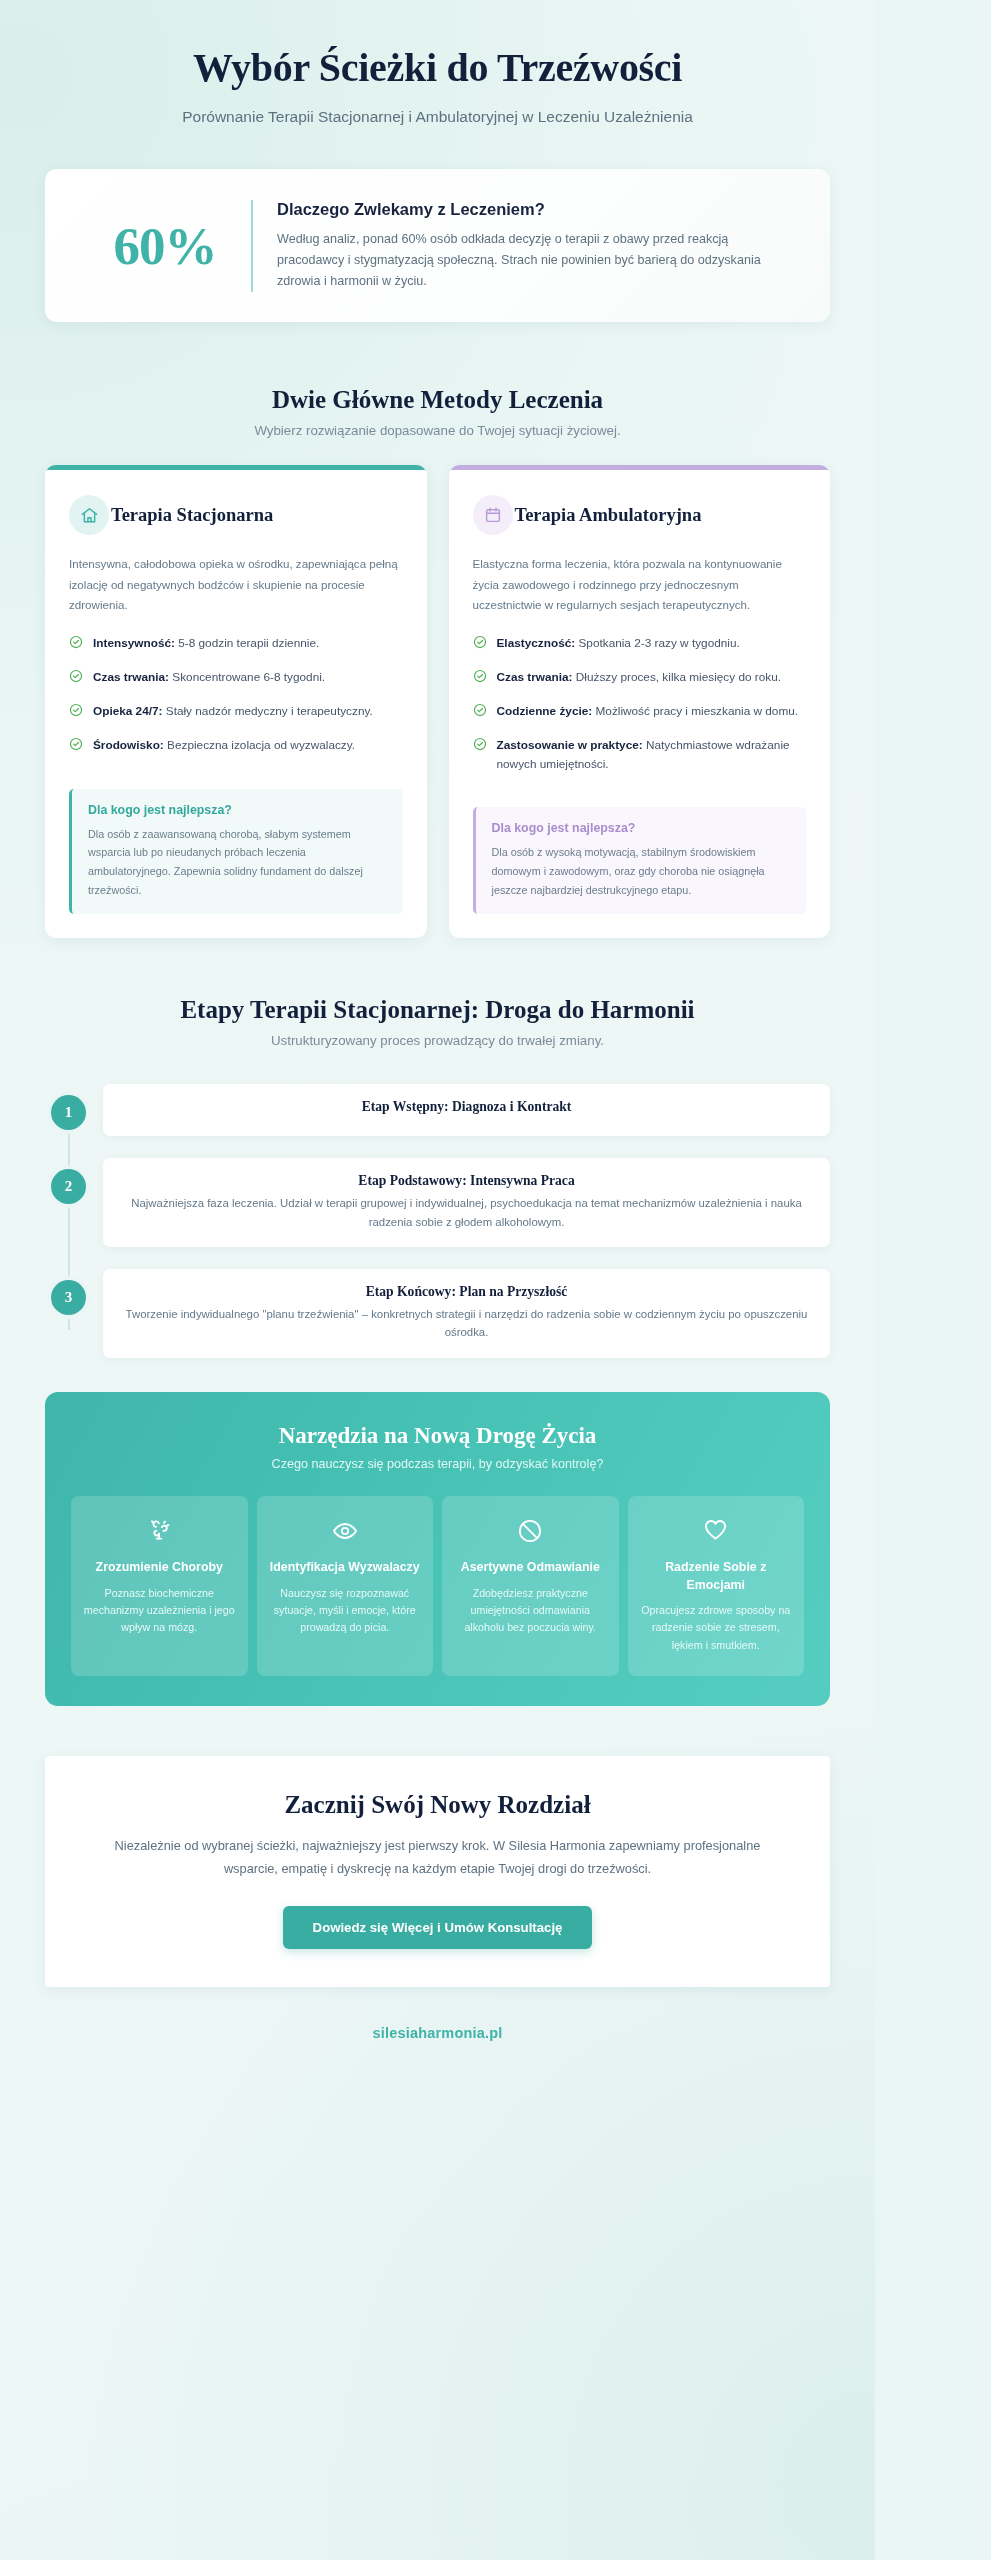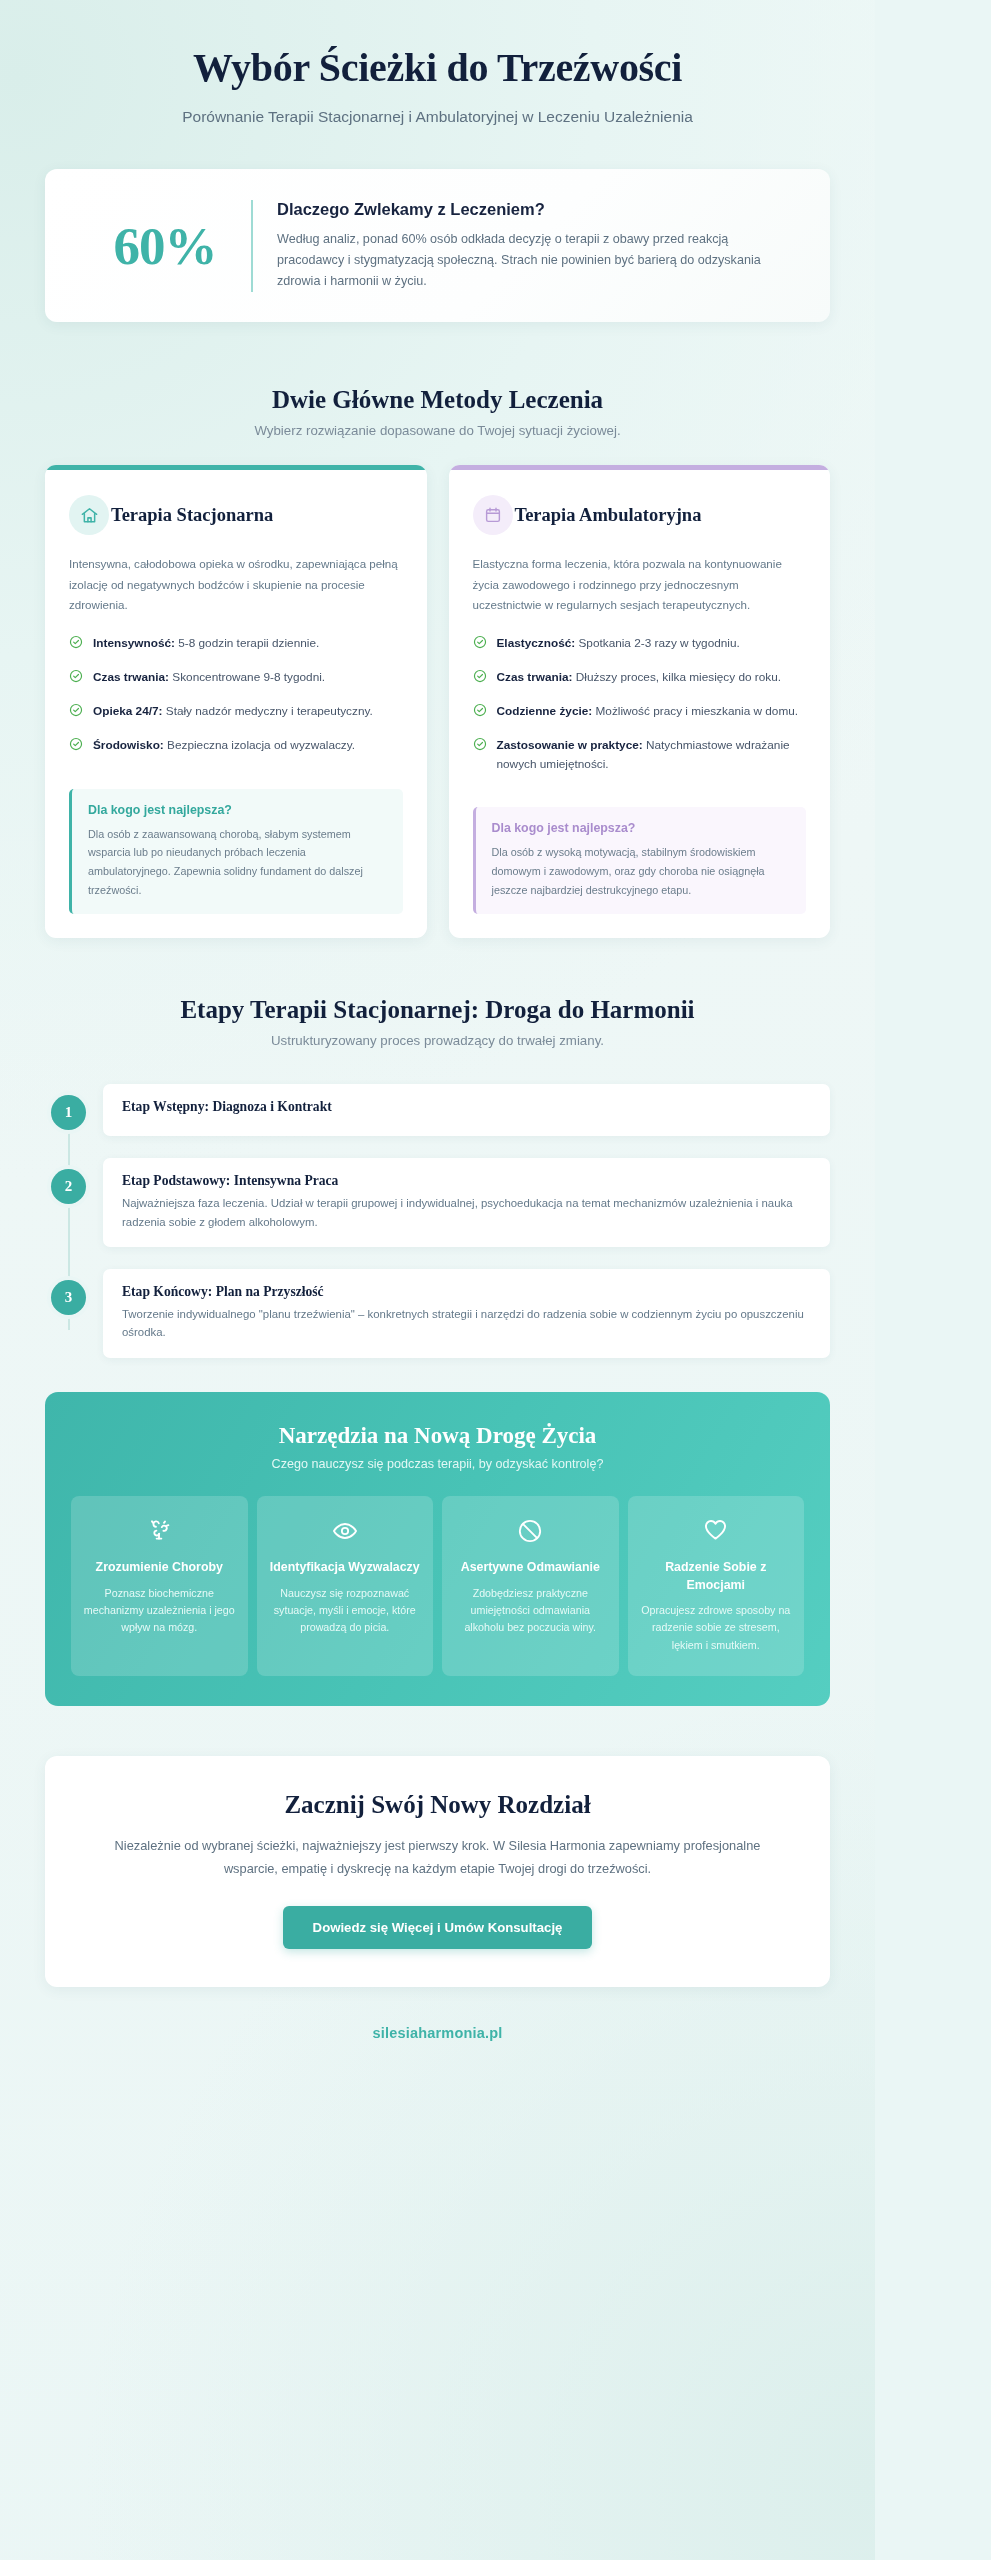--- a/index.html
+++ b/index.html
@@ -121,20 +121,21 @@
     background:#3aada2; color:#fff;
     font-family:"Liberation Serif", serif; font-weight:700; font-size:15px;
     display:flex; align-items:center; justify-content:center;
     margin-left:6px; margin-top:11px;
     box-shadow:0 0 0 4px #eaf6f5; z-index:2;
   }
   .tl-card {
     flex:1; background:#fff; border-radius:7px;
     box-shadow:0 2px 9px rgba(42,92,96,.06);
     padding:15px 19px 16px;
+    text-align:center;
   }
   .tl-title {
     font-family:"Liberation Serif", serif; font-weight:700;
     font-size:13.6px; color:#12203c; margin-bottom:5px;
   }
   .tl-text { font-size:11.4px; line-height:1.62; color:#64798a; }
 
   
   .tools-wrap { padding:0 45px; margin-top:34px; }
   .tools {
@@ -154,21 +155,21 @@
   }
   .ticon { height:30px; display:flex; align-items:center; justify-content:center; margin-bottom:13px; }
   .tcard-title {
     font-size:12.4px; font-weight:700; color:#fff; line-height:1.42; margin-bottom:8px;
   }
   .tcard-text { font-size:10.7px; line-height:1.62; color:#e6faf7; }
 
   
   .cta-wrap { padding:0 45px; margin-top:50px; }
   .cta {
-    background:#fff; border-radius:12px;
+    background:#fff; border-radius:4px;
     box-shadow:0 3px 14px rgba(42,92,96,.07);
     padding:35px 60px 38px; text-align:center;
   }
   .cta-title {
     font-family:"Liberation Serif", serif; font-weight:700;
     font-size:25px; color:#12203c;
   }
   .cta-text { margin-top:16px; font-size:12.8px; line-height:1.78; color:#5e7181; }
   .cta-btn {
     display:inline-block; margin-top:25px;
@@ -233,21 +234,21 @@
                   <circle cx="12" cy="12" r="9.5"></circle>
                   <path d="M8 12.2l2.7 2.7L16.2 9.4" stroke-linecap="round" stroke-linejoin="round"></path>
                 </svg></span>
             <span><b>Intensywność:</b><span> 5-8 godzin terapii dziennie.</span></span>
           </li>
           <li>
             <span class="check"><svg width="14" height="14" viewBox="0 0 24 24" fill="none" stroke="#4caf50" stroke-width="2">
                   <circle cx="12" cy="12" r="9.5"></circle>
                   <path d="M8 12.2l2.7 2.7L16.2 9.4" stroke-linecap="round" stroke-linejoin="round"></path>
                 </svg></span>
-            <span><b>Czas trwania:</b><span> Skoncentrowane 9-8 tygodni.</span></span>
+            <span><b>Czas trwania:</b><span> Skoncentrowane 6-8 tygodni.</span></span>
           </li>
           <li>
             <span class="check"><svg width="14" height="14" viewBox="0 0 24 24" fill="none" stroke="#4caf50" stroke-width="2">
                   <circle cx="12" cy="12" r="9.5"></circle>
                   <path d="M8 12.2l2.7 2.7L16.2 9.4" stroke-linecap="round" stroke-linejoin="round"></path>
                 </svg></span>
             <span><b>Opieka 24/7:</b><span> Stały nadzór medyczny i terapeutyczny.</span></span>
           </li>
           <li>
             <span class="check"><svg width="14" height="14" viewBox="0 0 24 24" fill="none" stroke="#4caf50" stroke-width="2">

